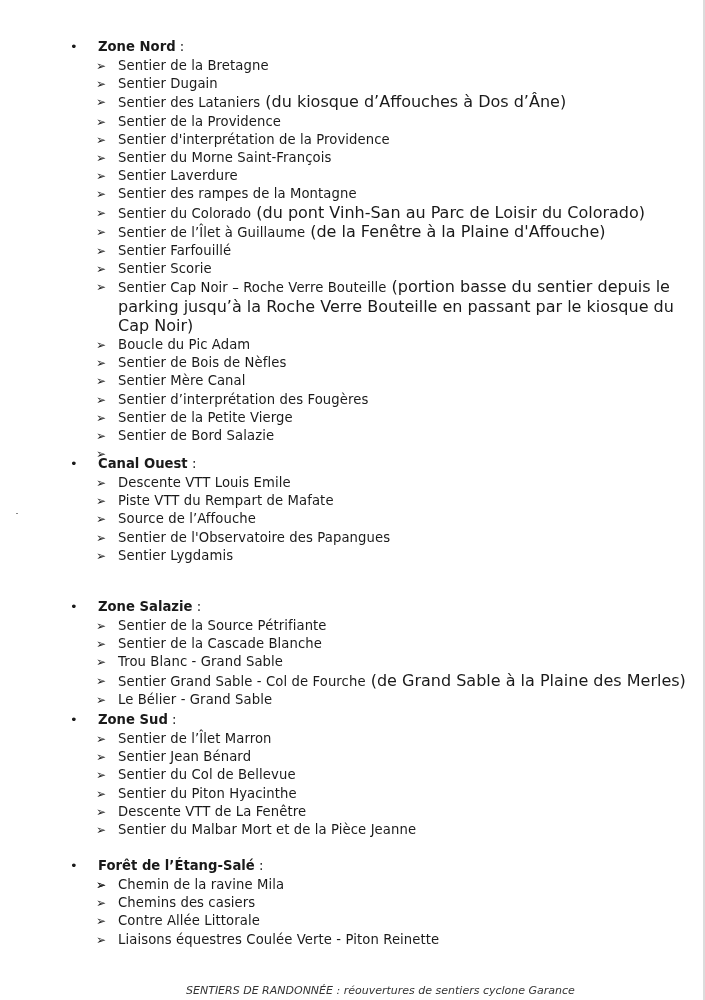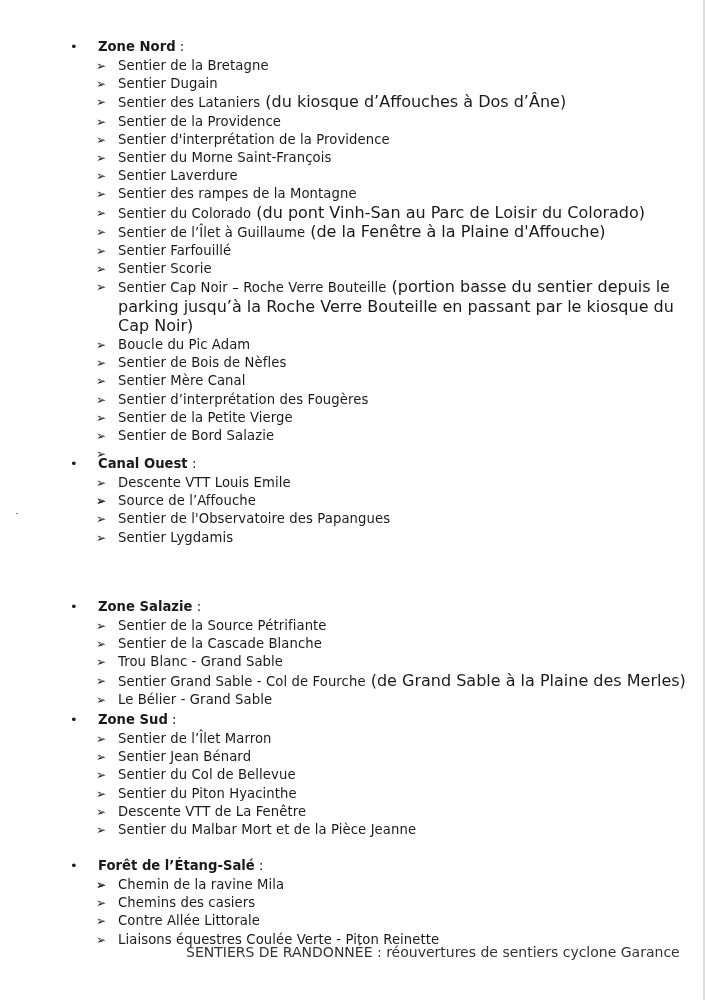--- a/index.html
+++ b/index.html
@@ -20,21 +20,21 @@
   ul.items { list-style: none; margin: 0; padding: 0; }
   li.item {
     position: relative; padding-left: 118px; font-size: 13.2px; line-height: 18.2px;
     padding-right: 18px; letter-spacing: 0.1px;
   }
   li.item .arrow {
     position: absolute; left: 96px; top: 0; font-size: 12px; color: #222;
   }
   li.item .note { font-size: 16px; letter-spacing: 0; }
   .footer {
-    position: absolute; left: 186px; top: 944px; font-size: 14px; color: #333; white-space: nowrap;
+    position: absolute; left: 186px; top: 984px; font-size: 11px; color: #333; white-space: nowrap; font-style: italic;
   }
   .speck { position: absolute; left: 16px; top: 513px; width: 2px; height: 1px; background: #888; }
   .edge { position: absolute; right: 0; top: 0; width: 2px; height: 1000px; background: #dcdcdc; }
 </style>
 </head>
 <body>
 
 <div class="page">
   <div class="speck"></div>
   <div class="edge"></div>
@@ -62,21 +62,21 @@
           <li class="item"><span class="arrow">➢</span><span>Sentier d’interprétation des Fougères</span></li>
           <li class="item"><span class="arrow">➢</span><span>Sentier de la Petite Vierge</span></li>
           <li class="item"><span class="arrow">➢</span><span>Sentier de Bord Salazie</span></li>
           <li class="item"><span class="arrow">➢</span></li>
         </ul>
       </div>
       <div class="zone" style="top: 454px;">
         <div class="zone-title"><span class="bullet">•</span><span>Canal Ouest</span><span class="colon"> :</span></div>
         <ul class="items">
           <li class="item"><span class="arrow">➢</span><span>Descente VTT Louis Emile</span></li>
-          <li class="item"><span class="arrow">➢</span></li>
+          <li class="item"><span class="arrow">➢</span><span>Piste VTT du Rempart de Mafate</span></li>
           <li class="item"><span class="arrow">➢</span><span>Source de l’Affouche</span></li>
           <li class="item"><span class="arrow">➢</span><span>Sentier de l'Observatoire des Papangues</span></li>
           <li class="item"><span class="arrow">➢</span><span>Sentier Lygdamis</span></li>
         </ul>
       </div>
       <div class="zone" style="top: 597px;">
         <div class="zone-title"><span class="bullet">•</span><span>Zone Salazie</span><span class="colon"> :</span></div>
         <ul class="items">
           <li class="item"><span class="arrow">➢</span><span>Sentier de la Source Pétrifiante</span></li>
           <li class="item"><span class="arrow">➢</span><span>Sentier de la Cascade Blanche</span></li>

